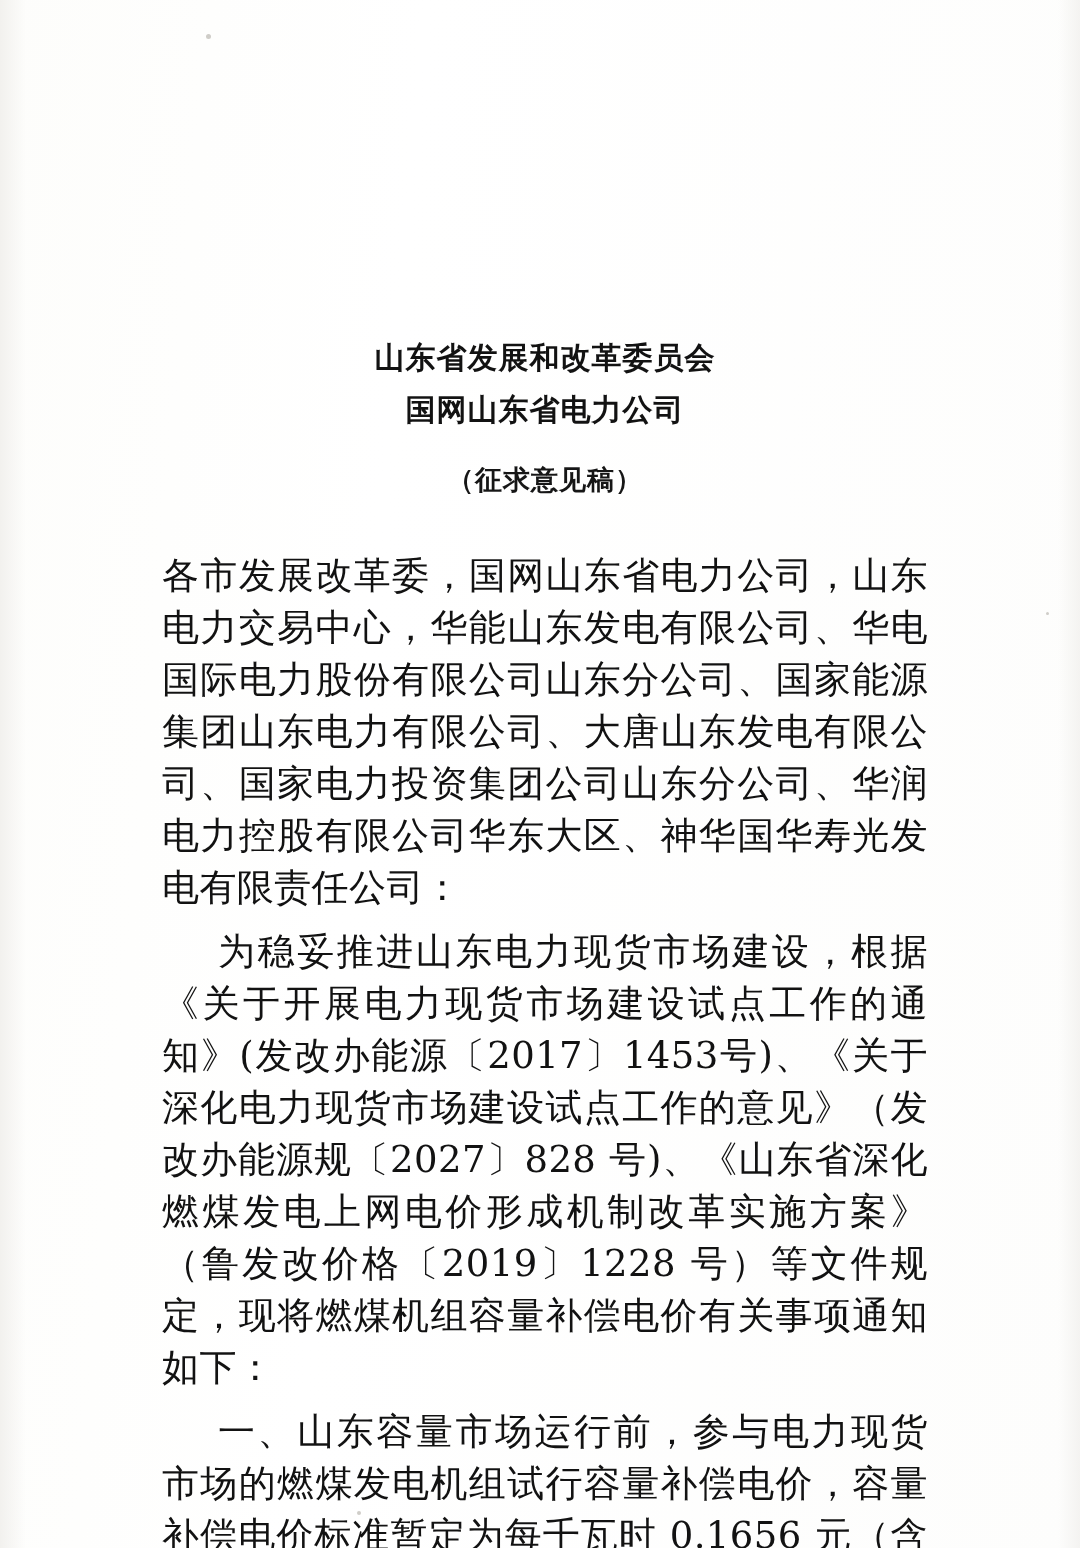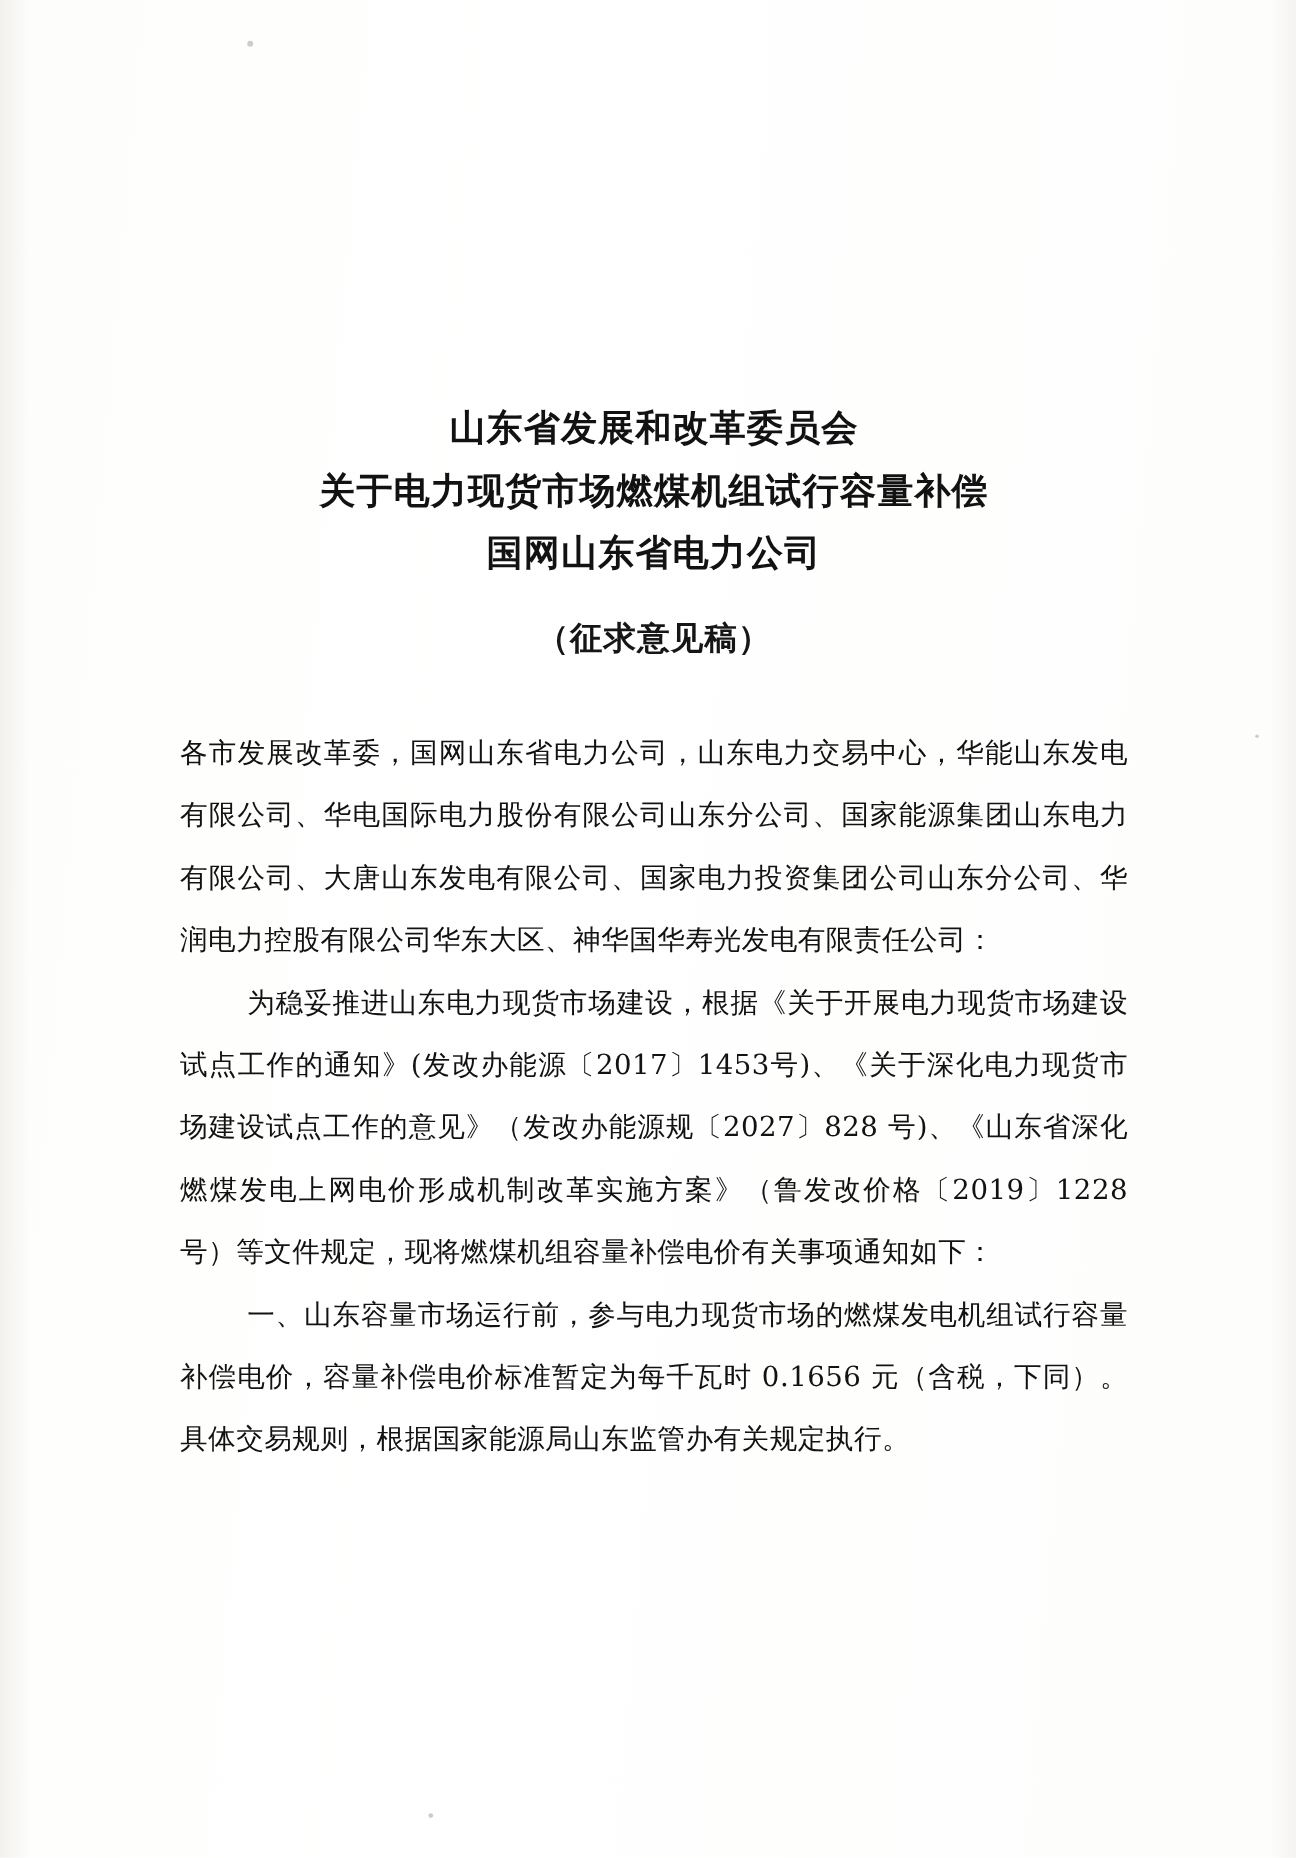--- a/index.html
+++ b/index.html
@@ -63,22 +63,22 @@
     font-size: 27px;
     letter-spacing: 1px;
     color: #161616;
     font-weight: bold;
   }
 
   .body-block {
     margin-top: 52px;
   }
   p.para {
-    margin: 0;
-    font-size: 23px;
+    margin: 12px;
+    font-size: 37px;
     line-height: 52px;
     letter-spacing: 0.4px;
     text-align: justify;
     text-justify: inter-ideograph;
     color: #121212;
   }
   p.indent {
     text-indent: 56px;
   }
 </style>
@@ -89,21 +89,20 @@
   <div class="scan-edge-left"></div>
   <div class="scan-edge-right"></div>
   <div class="scan-speck" style="left:206px; top:34px; width:5px; height:5px;"></div>
   <div class="scan-speck" style="left:357px; top:1511px; width:4px; height:4px;"></div>
   <div class="scan-speck" style="left:1046px; top:612px; width:3px; height:3px;"></div>
 
   <div class="doc">
 
     <div class="title-block">
       <div class="title-line">山东省发展和改革委员会</div>
-      <div class="title-line">关于电力现货市场燃煤机组试行容量补偿</div>
       <div class="title-line">国网山东省电力公司</div>
     </div>
 
     <div class="subtitle">（征求意见稿）</div>
 
     <div class="body-block">
       <p class="para">各市发展改革委，国网山东省电力公司，山东电力交易中心，华能山东发电有限公司、华电国际电力股份有限公司山东分公司、国家能源集团山东电力有限公司、大唐山东发电有限公司、国家电力投资集团公司山东分公司、华润电力控股有限公司华东大区、神华国华寿光发电有限责任公司：</p>
       <p class="para indent">为稳妥推进山东电力现货市场建设，根据《关于开展电力现货市场建设试点工作的通知》(发改办能源〔2017〕1453号)、《关于深化电力现货市场建设试点工作的意见》（发改办能源规〔2027〕828 号)、《山东省深化燃煤发电上网电价形成机制改革实施方案》（鲁发改价格〔2019〕1228 号）等文件规定，现将燃煤机组容量补偿电价有关事项通知如下：</p>
       <p class="para indent">一、山东容量市场运行前，参与电力现货市场的燃煤发电机组试行容量补偿电价，容量补偿电价标准暂定为每千瓦时 0.1656 元（含税，下同）。具体交易规则，根据国家能源局山东监管办有关规定执行。</p>
     </div>

